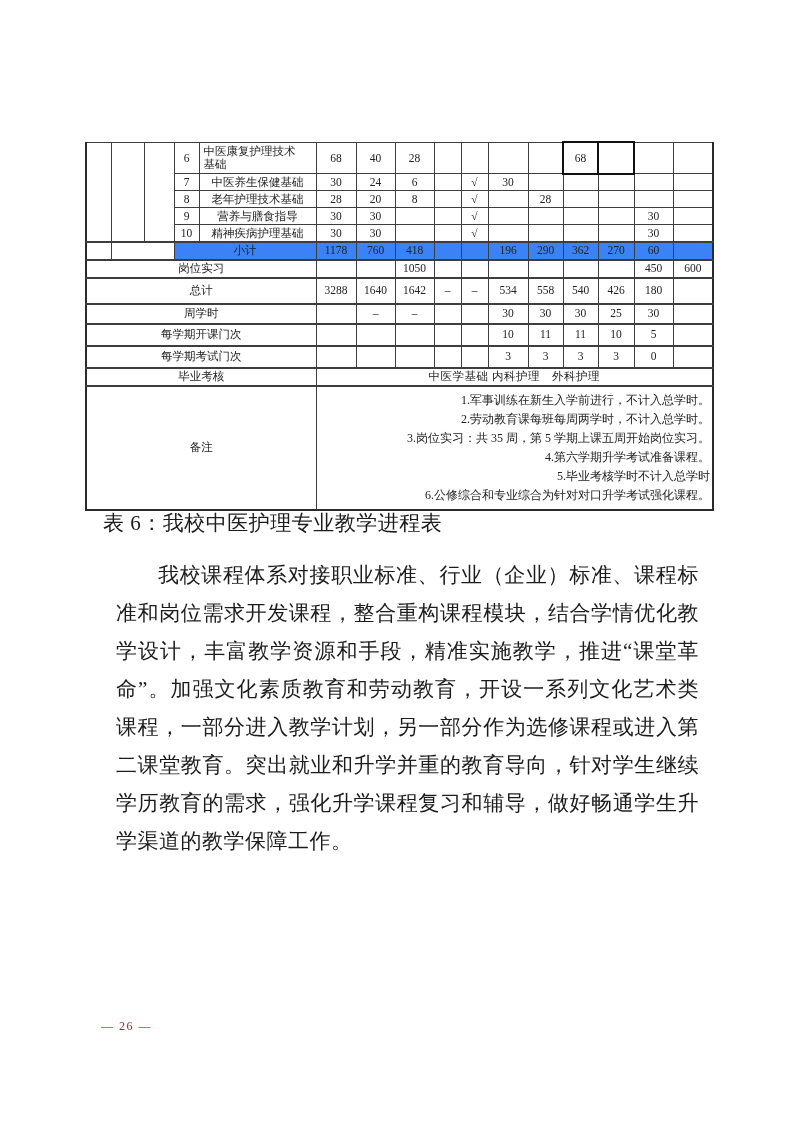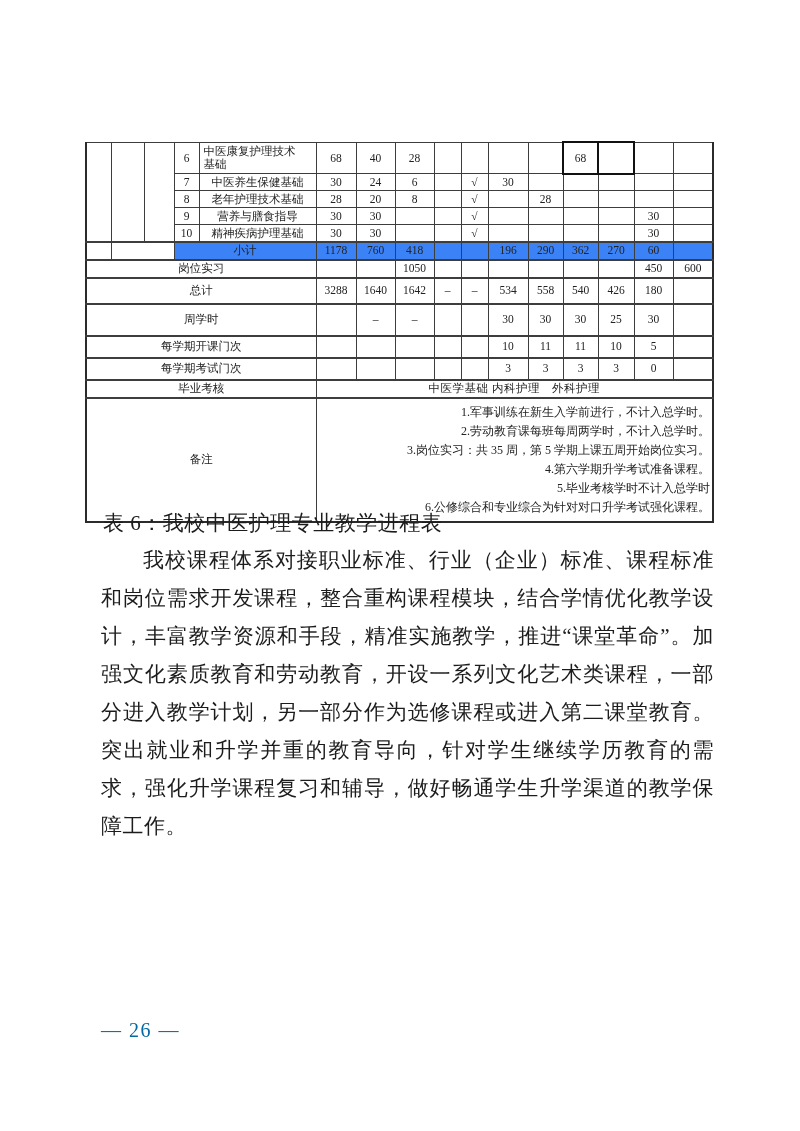--- a/index.html
+++ b/index.html
@@ -18,22 +18,22 @@
   td.thick{border:2px solid #111;}
   td.wl{text-align:left;padding:2px 13px 1px 4px;line-height:1.2;}
   td.grad{letter-spacing:0.5px;}
   td.notes-cell{text-align:right;vertical-align:middle;padding:4px 2px 4px 7px;font-size:12px;}
   .nline{line-height:19px;white-space:nowrap;}
 
   
   .caption{position:absolute;left:103px;top:509px;font-size:21px;letter-spacing:0.5px;}
   .bodytext{position:absolute;left:101px;top:541px;width:613px;
             font-size:21px;line-height:38px;text-align:justify;letter-spacing:0.5px;}
-  .bodytext p{margin:0;text-indent:2em;}
-  .pagenum{position:absolute;left:101px;top:1019px;font-size:20px;color:#0369a1;letter-spacing:1.5px;text-align:center;}
+  .bodytext p{margin:15px;text-indent:2em;}
+  .pagenum{position:absolute;left:101px;top:1019px;font-size:12px;color:#b91c1c;letter-spacing:1.5px;text-align:center;}
 </style>
 </head>
 <body>
 
 <div class="page">
 
   <table class="sched">
     <colgroup>
       <col style="width:25px">
         <col style="width:33px">
@@ -177,21 +177,21 @@
       <td>–</td>
       <td>–</td>
       <td>534</td>
       <td>558</td>
       <td>540</td>
       <td>426</td>
       <td>180</td>
       <td></td>
     </tr>
 
-    <tr class="sec" style="height:32px">
+    <tr class="sec" style="height:20px">
       <td colspan="5">周学时</td>
       <td></td>
       <td>–</td>
       <td>–</td>
       <td></td>
       <td></td>
       <td>30</td>
       <td>30</td>
       <td>30</td>
       <td>25</td>

